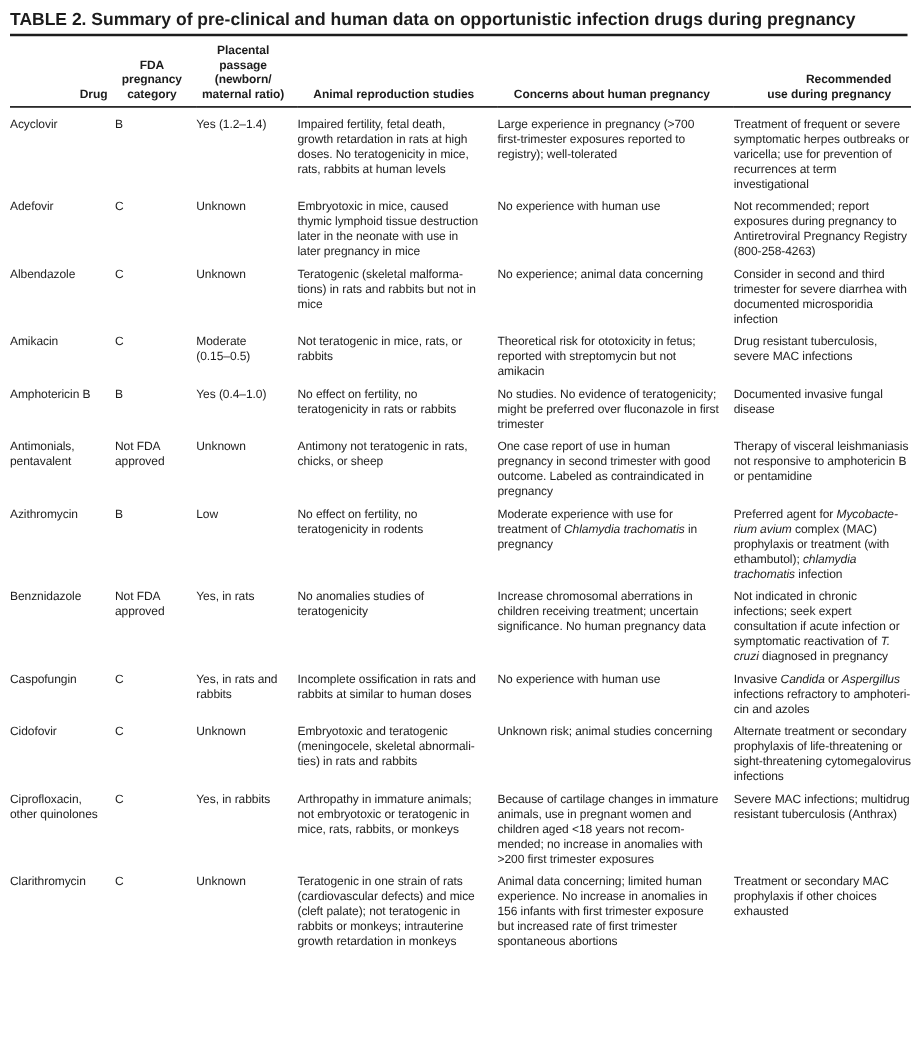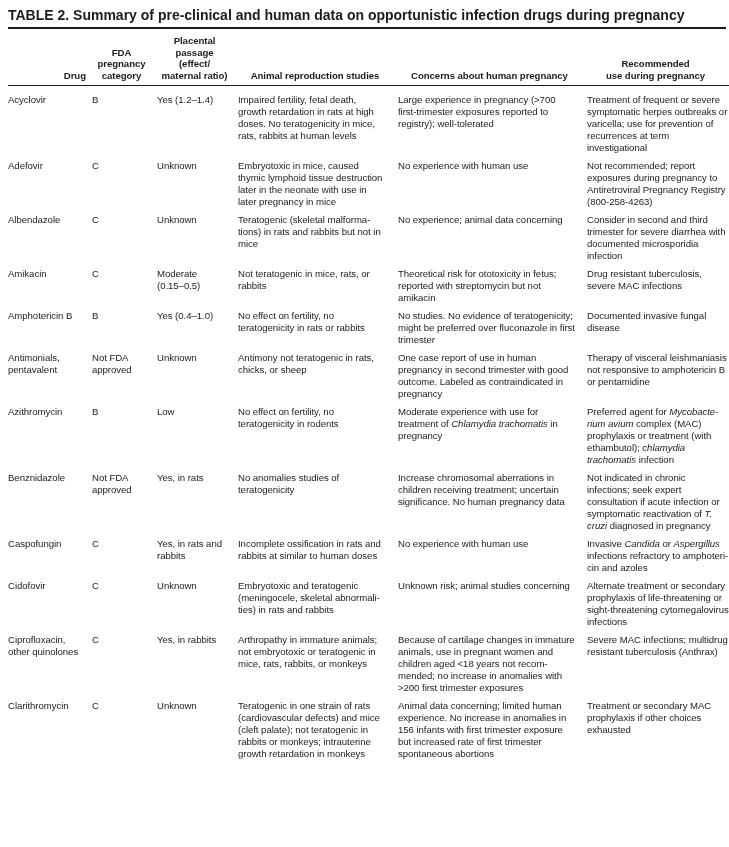--- a/index.html
+++ b/index.html
@@ -43,21 +43,21 @@
     font-weight: bold;
     line-height: 11.5px;
     vertical-align: bottom;
     text-align: center;
     white-space: pre-line;
     padding: 6px 6px 4px 0;
     border-bottom: 1.5px solid #1c1c1c;
     letter-spacing: -0.05px;
   }
   thead th.left { text-align: right; }
-  thead th.last { padding-right: 5px; }
+  thead th.last { padding-right: 16px; text-align: right; }
   tbody td {
     font-size: 9.6px;
     line-height: 12px;
     letter-spacing: -0.05px;
     vertical-align: top;
     text-align: left;
     padding: 6px 12px 0 0;
     word-wrap: break-word;
   }
   tbody td:last-child { padding-right: 0; }
@@ -80,21 +80,21 @@
         <col class="c6">
     </colgroup>
     <thead>
       <tr>
         <th class="left">Drug</th>
         <th>FDA
 pregnancy
 category</th>
         <th>Placental
 passage
-(effect/
+(newborn/
 maternal ratio)</th>
         <th>Animal reproduction studies</th>
         <th>Concerns about human pregnancy</th>
         <th class="last">Recommended
 use during pregnancy</th>
       </tr>
     </thead>
     <tbody>
 
     <tr>

